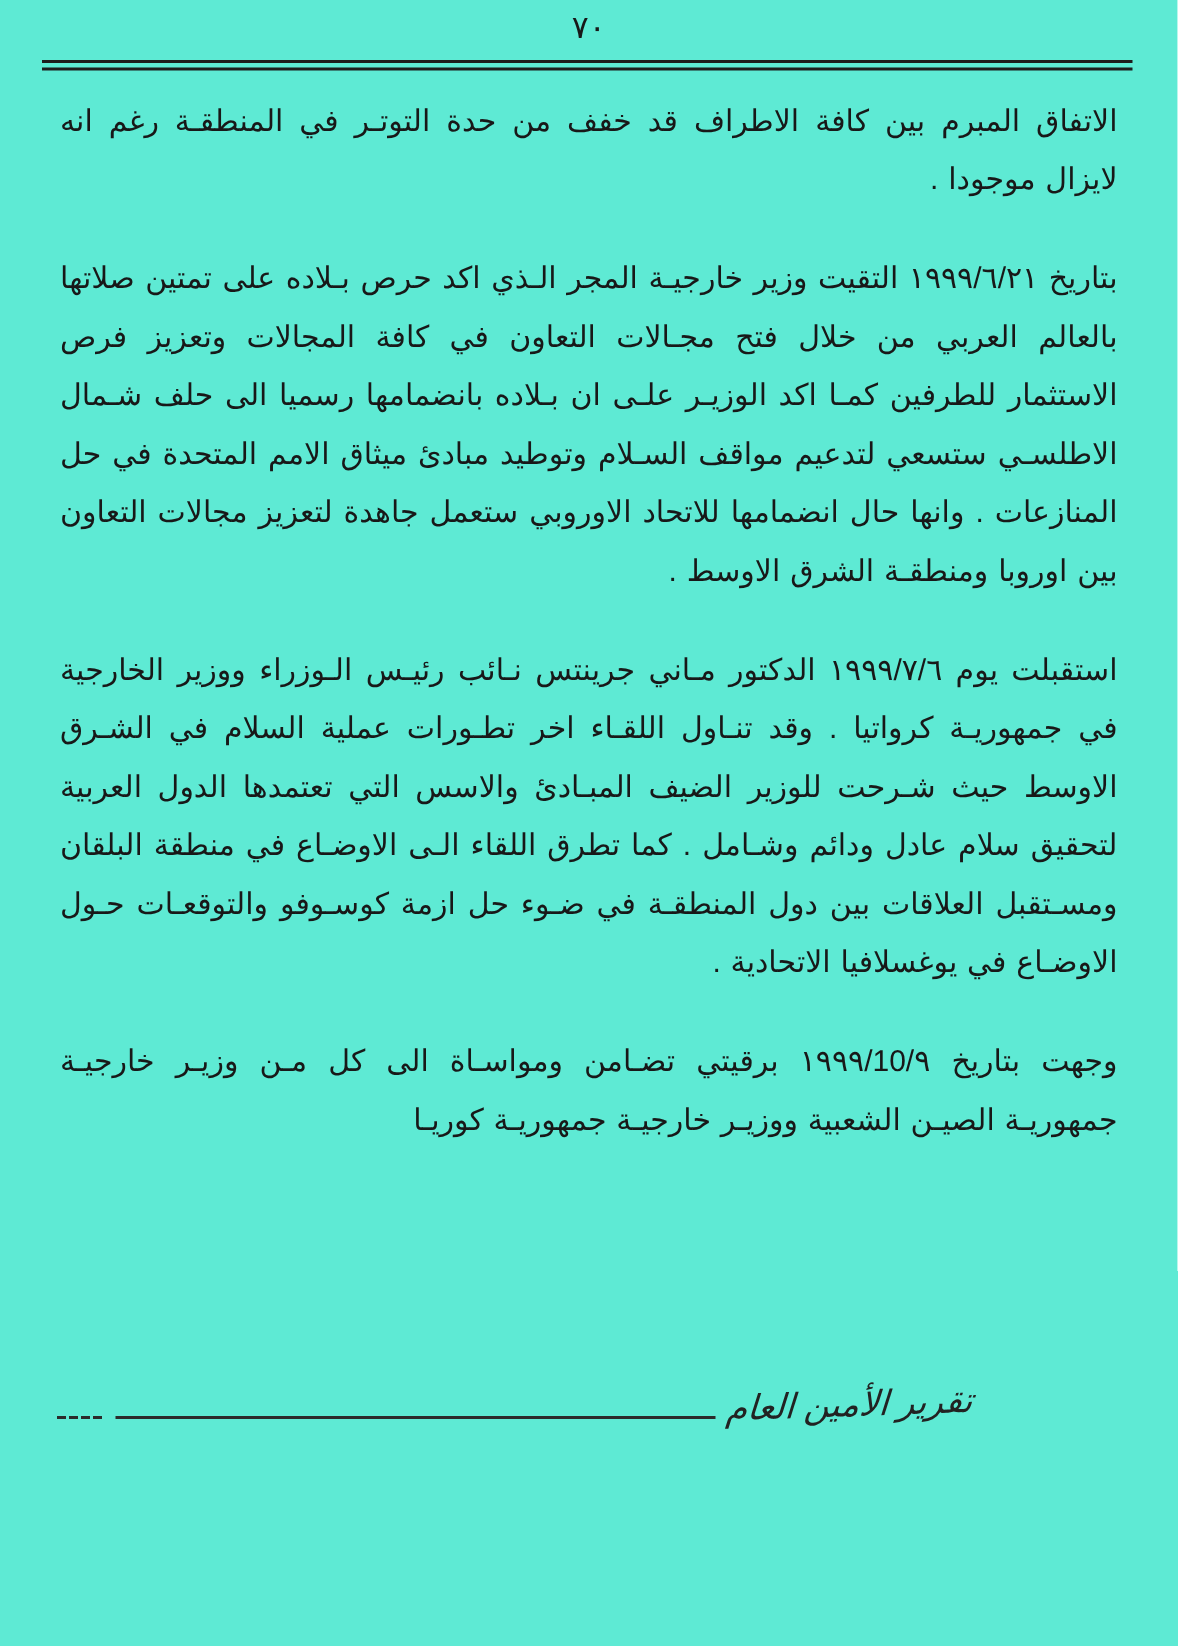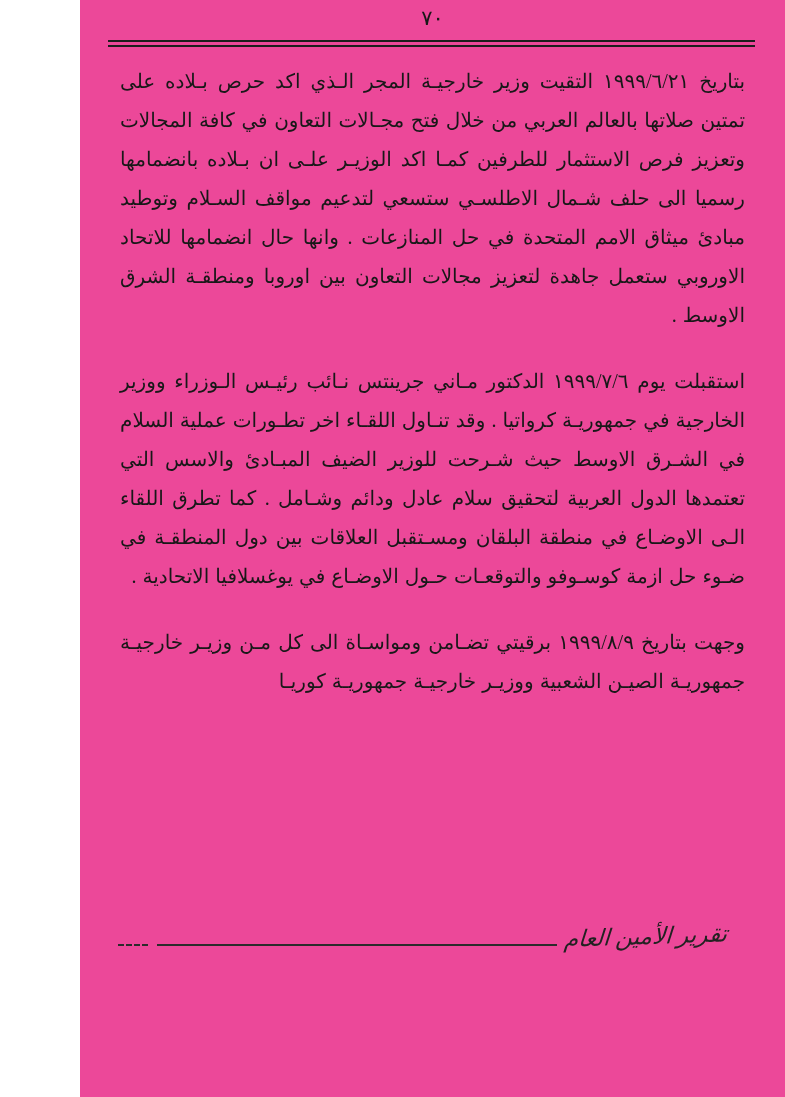--- a/index.html
+++ b/index.html
@@ -2,24 +2,24 @@
 <html lang="ar" dir="rtl"><head>
 <meta charset="utf-8">
 <style>
   html, body {
     margin: 0;
     padding: 0;
     background: #ffffff;
   }
   .page {
     position: relative;
-    width: 705px;
+    width: 785px;
     height: 1097px;
-    background: #ec4899;
-    font-family: Liberation Serif, serif;
+    background: #5eead4;
+    font-family: Liberation Sans, sans-serif;
     color: #181818;
     direction: rtl;
     overflow: hidden;
     box-sizing: border-box;
   }
   .page-number {
     position: absolute;
     top: 6px;
     left: 0;
     right: 0;
@@ -99,31 +99,34 @@
 
   <div class="page-number">٧٠</div>
 
   <div class="top-rule">
     <div class="rule-a"></div>
     <div class="rule-b"></div>
   </div>
 
   <div class="doc-body">
 
+    <div class="para">
+      <span class="ptext">الاتفاق المبرم بين كافة الاطراف قد خفف من حدة التوتـر في المنطقـة رغم انه لايزال موجودا .</span>
+    </div>
 
     <div class="para numbered">
       <span class="ptext">بتاريخ ١٩٩٩/٦/٢١ التقيت وزير خارجيـة المجر الـذي اكد حرص بـلاده على تمتين صلاتها بالعالم العربي من خلال فتح مجـالات التعاون في كافة المجالات وتعزيز فرص الاستثمار للطرفين كمـا اكد الوزيـر علـى ان بـلاده بانضمامها رسميا الى حلف شـمال الاطلسـي ستسعي لتدعيم مواقف السـلام وتوطيد مبادئ ميثاق الامم المتحدة في حل المنازعات . وانها حال انضمامها للاتحاد الاوروبي ستعمل جاهدة لتعزيز مجالات التعاون بين اوروبا ومنطقـة الشرق الاوسط .</span>
     </div>
 
     <div class="para numbered">
       <span class="ptext">استقبلت يوم ١٩٩٩/٧/٦ الدكتور مـاني جرينتس نـائب رئيـس الـوزراء ووزير الخارجية في جمهوريـة كرواتيا . وقد تنـاول اللقـاء اخر تطـورات عملية السلام في الشـرق الاوسط حيث شـرحت للوزير الضيف المبـادئ والاسس التي تعتمدها الدول العربية لتحقيق سلام عادل ودائم وشـامل . كما تطرق اللقاء الـى الاوضـاع في منطقة البلقان ومسـتقبل العلاقات بين دول المنطقـة في ضـوء حل ازمة كوسـوفو والتوقعـات حـول الاوضـاع في يوغسلافيا الاتحادية .</span>
     </div>
 
     <div class="para numbered">
-      <span class="ptext">وجهت بتاريخ ١٩٩٩/٨/٩ برقيتي تضـامن ومواسـاة الى كل مـن وزيـر خارجيـة جمهوريـة الصيـن الشعبية ووزيـر خارجيـة جمهوريـة كوريـا</span>
+      <span class="ptext">وجهت بتاريخ ١٩٩٩/10/٩ برقيتي تضـامن ومواسـاة الى كل مـن وزيـر خارجيـة جمهوريـة الصيـن الشعبية ووزيـر خارجيـة جمهوريـة كوريـا</span>
     </div>
 
   </div>
 
   <div class="footer">
     <span class="f-dash"></span>
     <span class="f-line"></span>
     <span class="signature">تقرير الأمين العام</span>
   </div>
 

